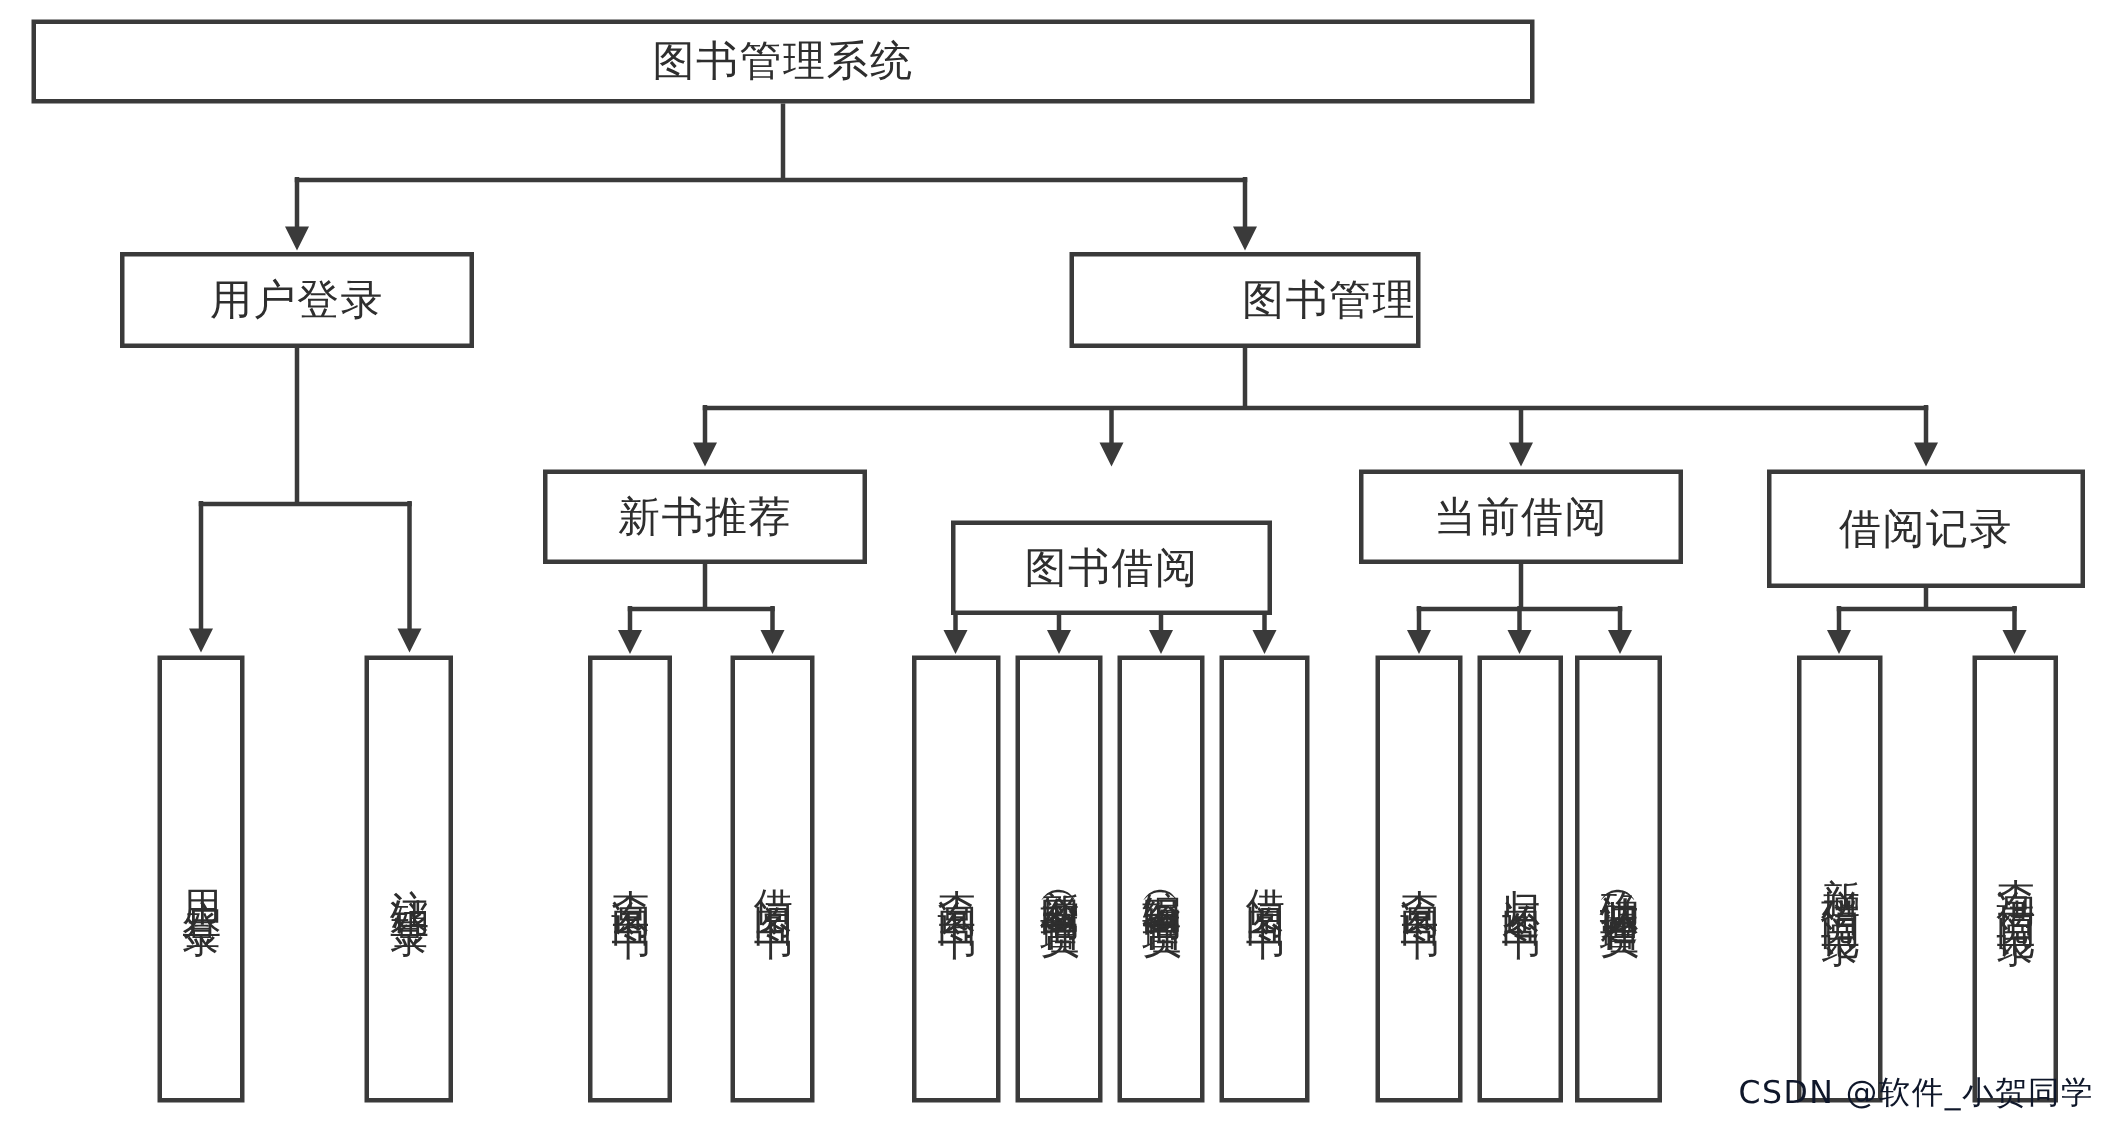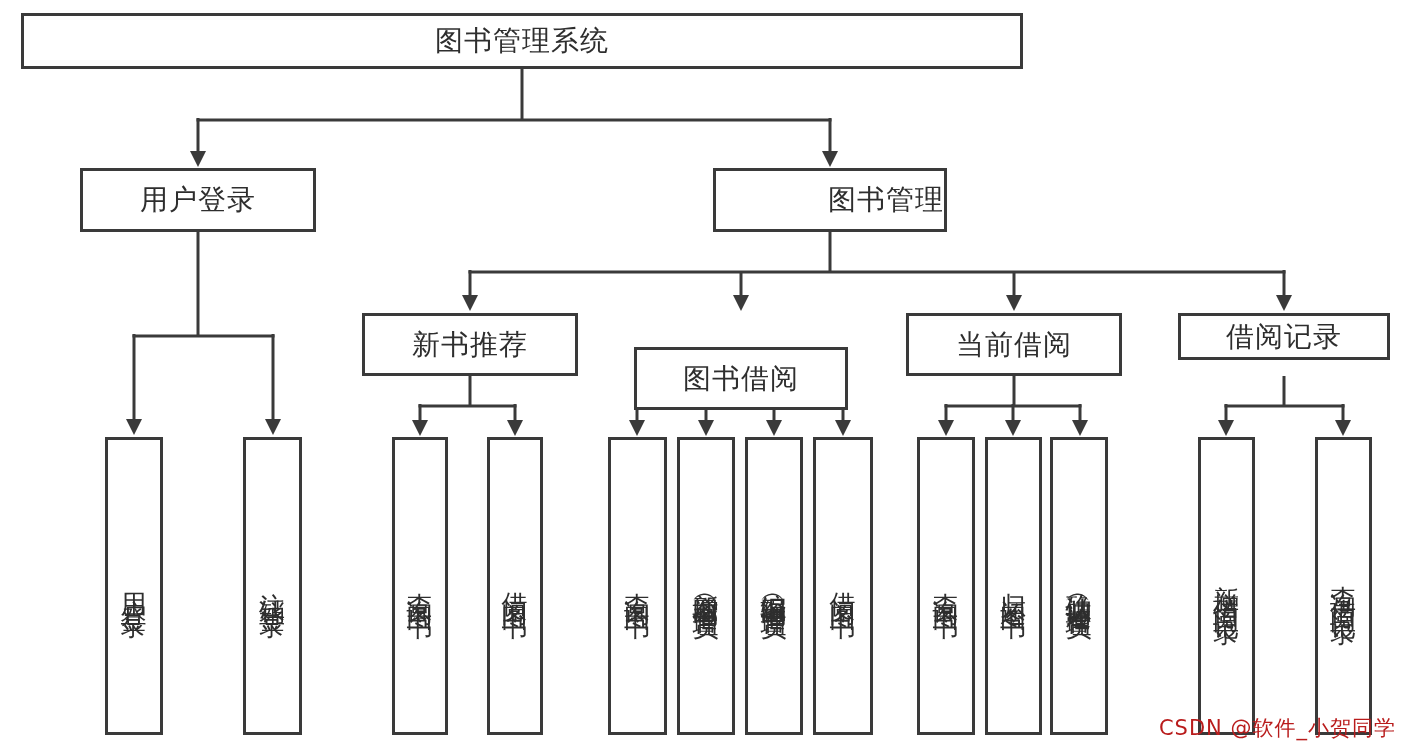--- a/index.html
+++ b/index.html
@@ -33,21 +33,21 @@
     font-size: 26px;
     letter-spacing: 7px;
     line-height: 1;
   }
   .v-node.tight span { letter-spacing: 3px; }
   .watermark {
     position: absolute;
     right: 9px;
     bottom: 5px;
     font-size: 21px;
-    color: #b91c1c;
+    color: #0f172a;
     letter-spacing: 1px;
     white-space: nowrap;
   }
 </style>
 </head>
 <body>
 
 <div class="stage">
 
   <svg class="wires" viewBox="0 0 1405 747" xmlns="http://www.w3.org/2000/svg" stroke="#3a3a3a" stroke-width="3" fill="#3a3a3a">
@@ -125,21 +125,21 @@
 
   <div class="node h-node" style="left:362px; top:313px; width:216px; height:63px;">
     <span>新书推荐</span>
   </div>
   <div class="node h-node" style="left:634px; top:313px; width:214px; height:63px;margin-top:34px;">
     <span>图书借阅</span>
   </div>
   <div class="node h-node" style="left:906px; top:313px; width:216px; height:63px;">
     <span>当前借阅</span>
   </div>
-  <div class="node h-node" style="left:1178px; top:313px; width:212px; height:47px;">
+  <div class="node h-node" style="left:1178px; top:313px; width:212px; height:79px;">
     <span>借阅记录</span>
   </div>
 
   <div class="node v-node" style="left:105px; top:437px; width:58px; height:298px;">
     <span>用户登录</span>
   </div>
   <div class="node v-node" style="left:243px; top:437px; width:59px; height:298px;">
     <span>注销登录</span>
   </div>
 

